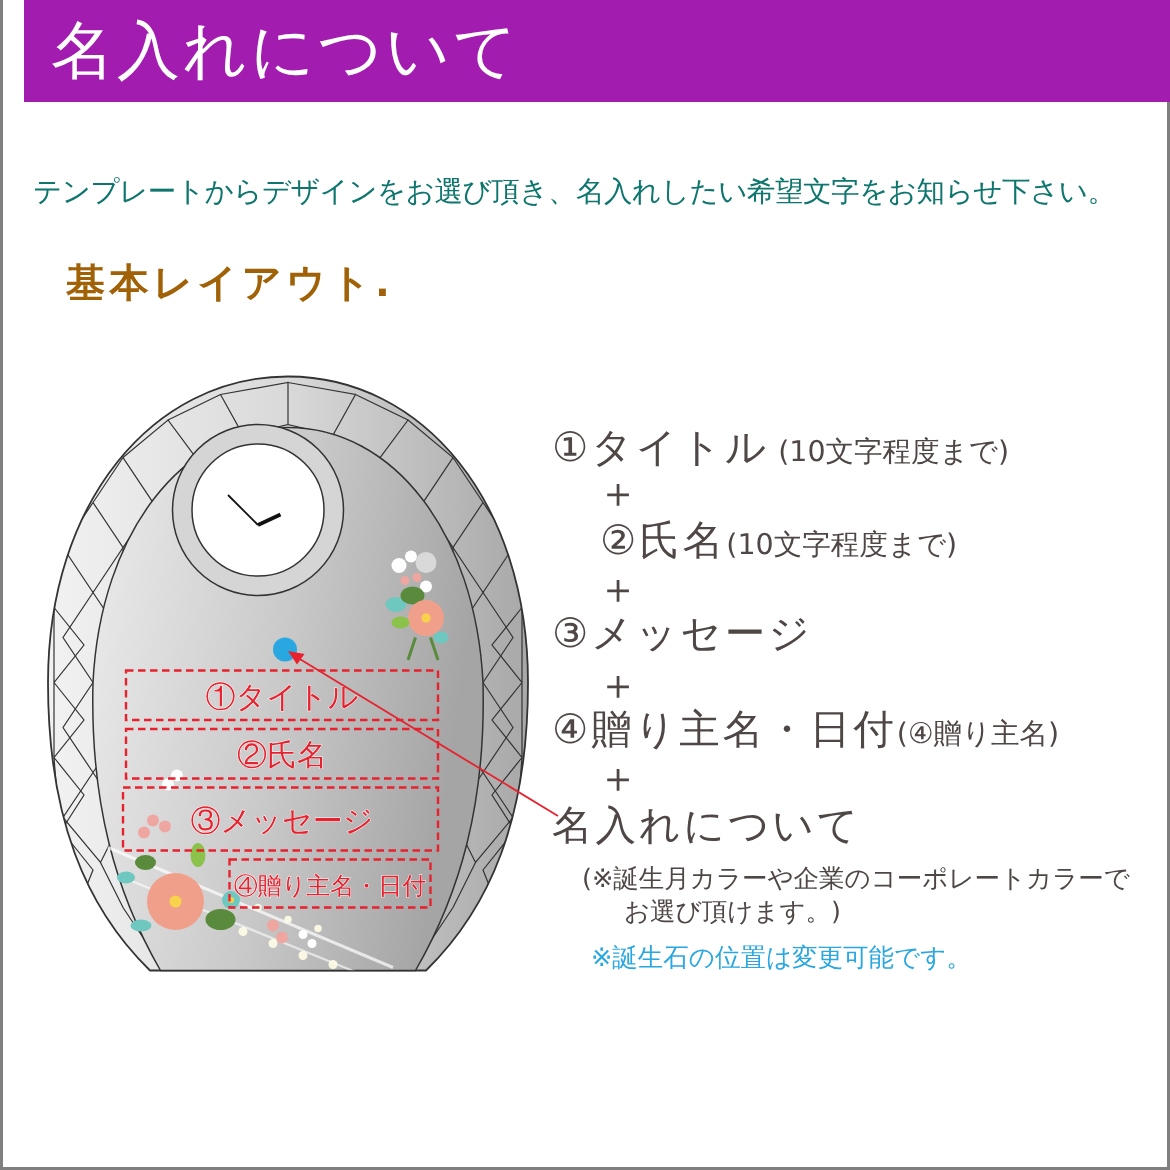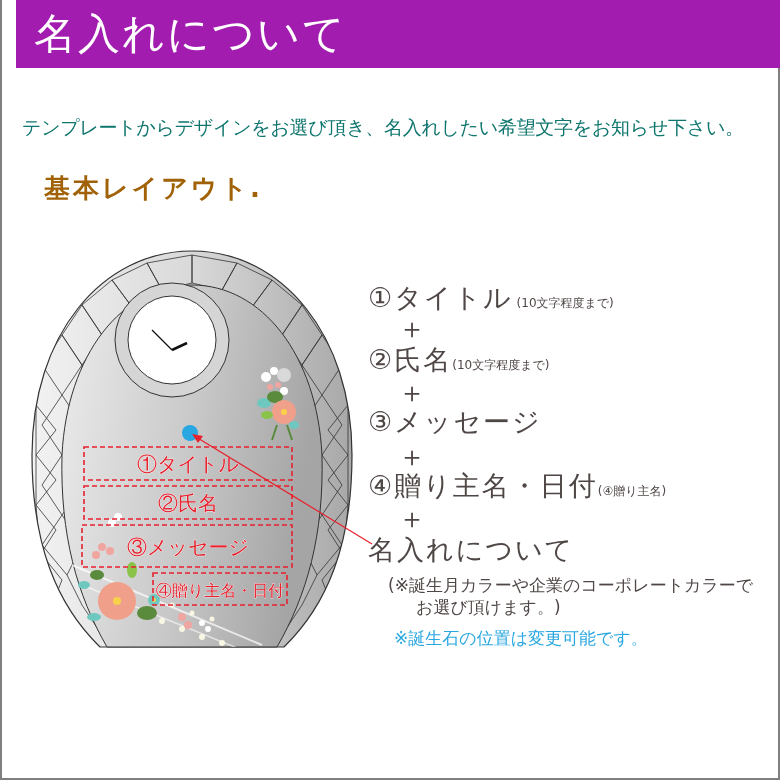--- a/index.html
+++ b/index.html
@@ -7,21 +7,21 @@
   body { position: relative; font-family: "DejaVu Sans", "Liberation Sans", sans-serif; color: #4f4745; }
   .frame { position: absolute; left: 0; top: 0; width: 780px; height: 780px; border: 2px solid #7f7f7f; border-top: none; }
   .header { position: absolute; left: 16px; top: 0; width: 780px; height: 68px; background: #a21caf; }
   .header-title { position: absolute; left: 18px; top: 6px; font-family: "DejaVu Serif", "Liberation Serif", serif; font-size: 42px; color: #fff; letter-spacing: 2px; font-weight: normal; }
   .intro { position: absolute; left: 22px; top: 84px; font-size: 19px; color: #0f766e; white-space: nowrap; letter-spacing: -0.3px; margin-top: 31px; }
   .subhead { position: absolute; left: 44px; top: 134px; font-size: 26px; color: #a16207; letter-spacing: 3px; margin-top: 37px; }
   .product { position: absolute; left: 22px; top: 245px; width: 340px; height: 410px; }
   .legend { position: absolute; left: 368px; top: 276px; width: 412px; }
   .lg-row { position: absolute; left: 0; white-space: nowrap; color: #4f4745; }
   .lg-main { font-size: 27px; letter-spacing: 2px; }
-  .lg-note { font-size: 12px; letter-spacing: 0; }
+  .lg-note { font-size: 19px; letter-spacing: 0; }
   .lg-plus { font-size: 28px; left: 30px; }
   .lg-sub { font-size: 17px; }
   .lg-blue { font-size: 17px; color: #29a7e1; }
   .box-label { font-family: "DejaVu Serif", "Liberation Serif", serif; fill: #e8212e; stroke: #fff; stroke-width: 0.6; paint-order: stroke; }
 </style>
 </head>
 <body>
 
 <div class="frame"></div>
 
@@ -145,21 +145,21 @@
 <svg style="position:absolute;left:0;top:0;" width="780" height="780">
   <line x1="372" y1="544" x2="196" y2="437" stroke="#e8212e" stroke-width="1.2"></line>
   <polygon points="192,434 203,436 198,443" fill="#e8212e"></polygon>
 </svg>
 
 <div class="legend">
   <div class="lg-row" style="top:4px;">
     <span class="lg-main">①タイトル</span><span class="lg-note"> (10文字程度まで)</span>
   </div>
   <div class="lg-row lg-plus" style="top:34px;">＋</div>
-  <div class="lg-row" style="top:66px;">
+  <div class="lg-row" style="top:66px;margin-left:32px;">
     <span class="lg-main">②氏名</span><span class="lg-note">(10文字程度まで)</span>
   </div>
   <div class="lg-row lg-plus" style="top:98px;">＋</div>
   <div class="lg-row" style="top:128px;">
     <span class="lg-main">③メッセージ</span>
   </div>
   <div class="lg-row lg-plus" style="top:162px;">＋</div>
   <div class="lg-row" style="top:192px;">
     <span class="lg-main">④贈り主名・日付</span><span class="lg-note">(④贈り主名)</span>
   </div>

